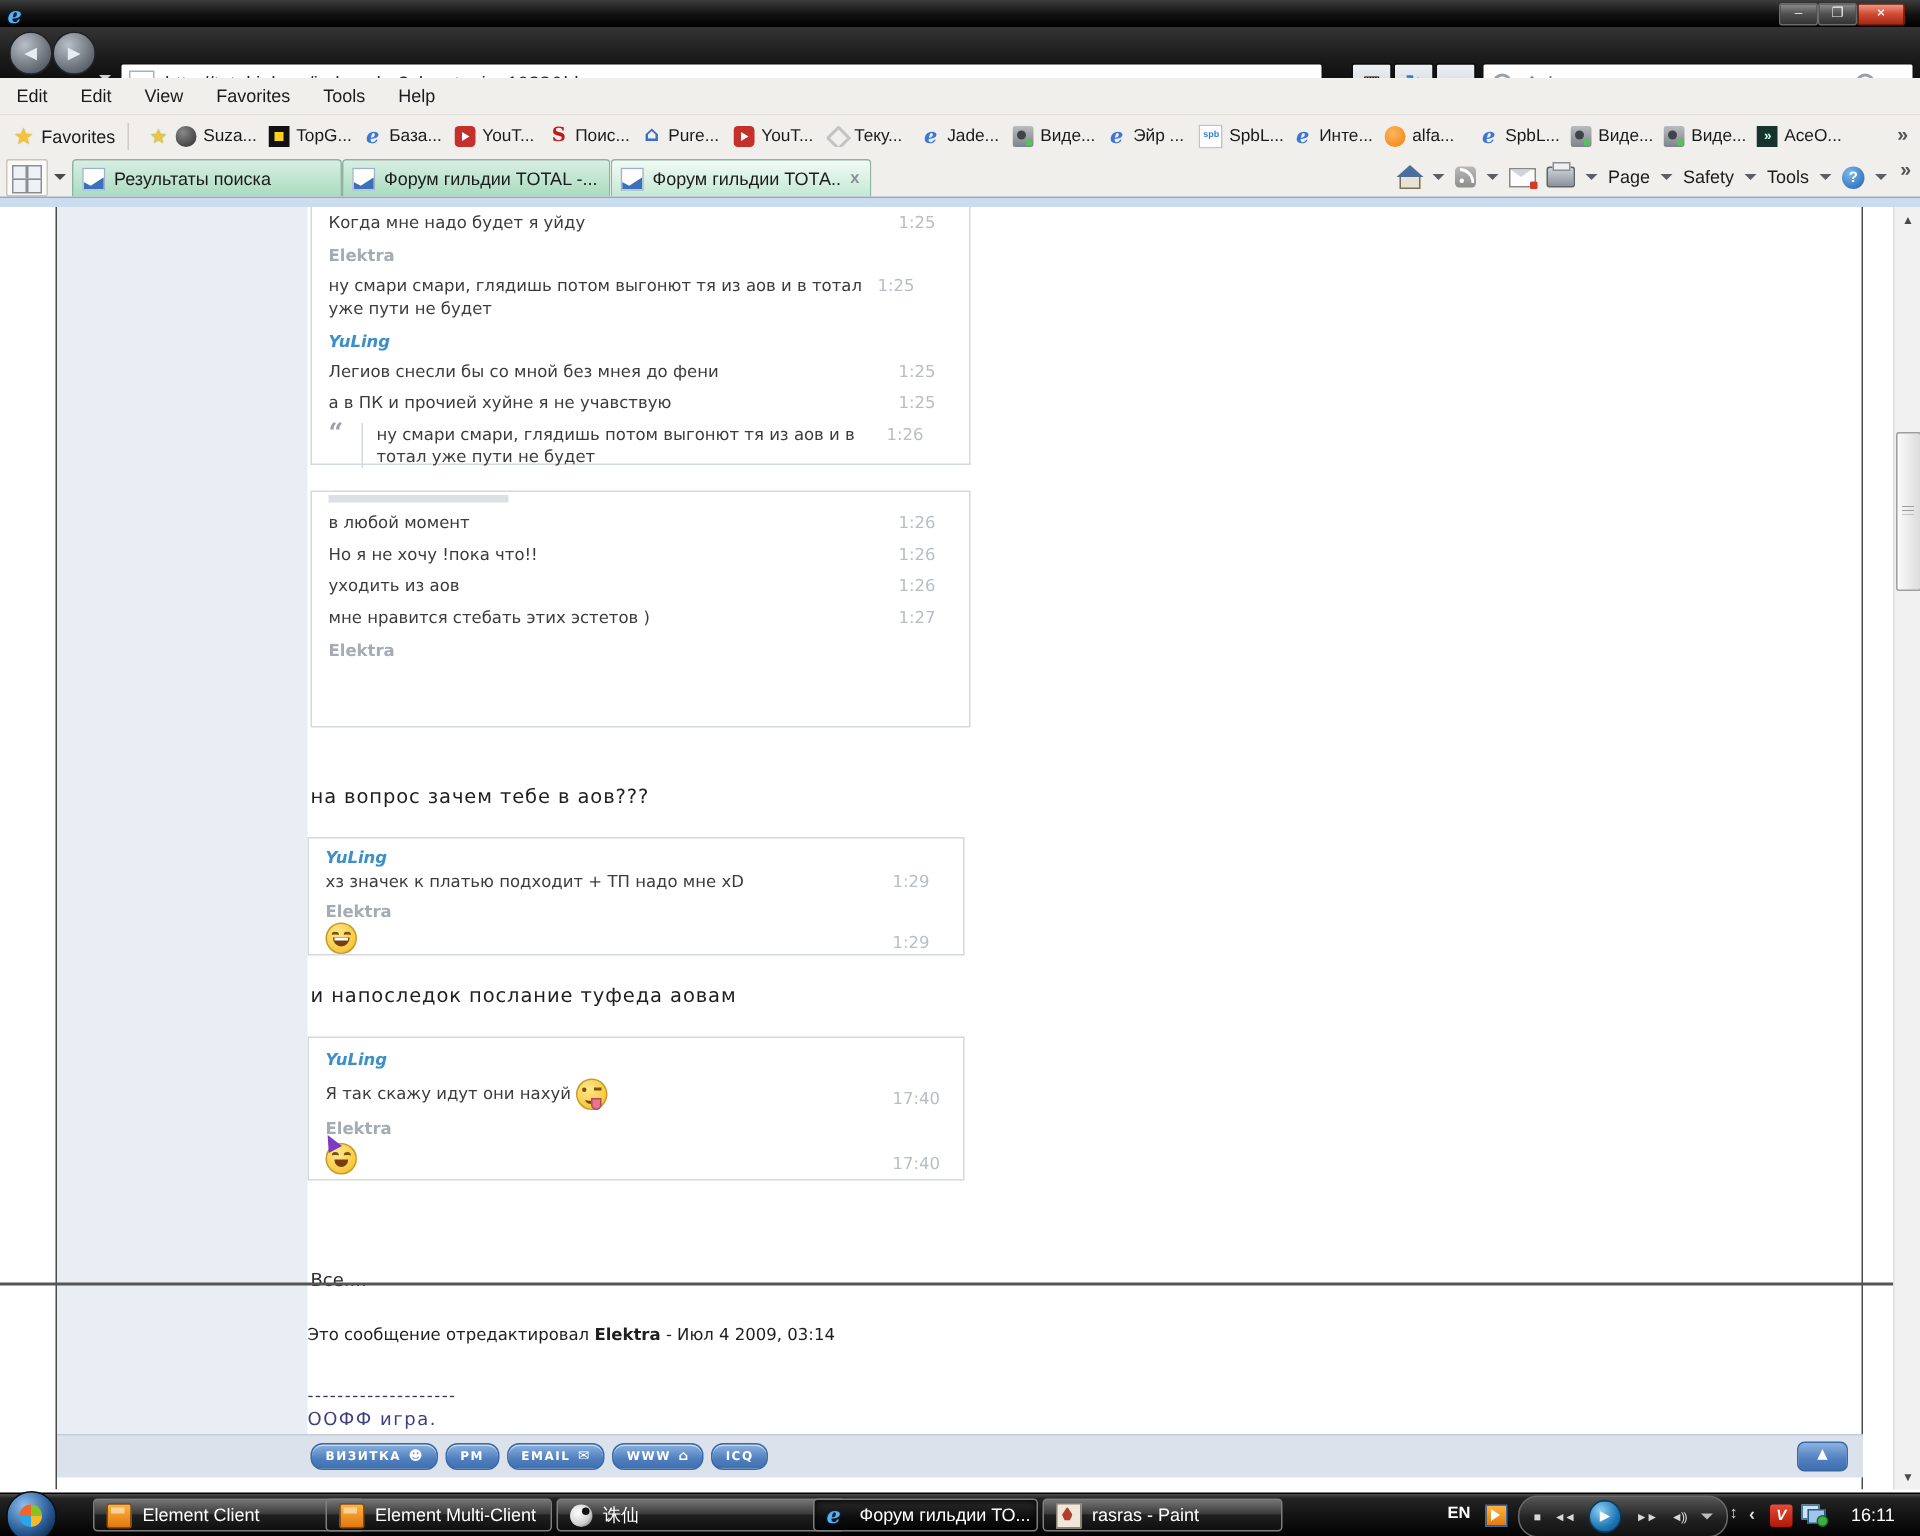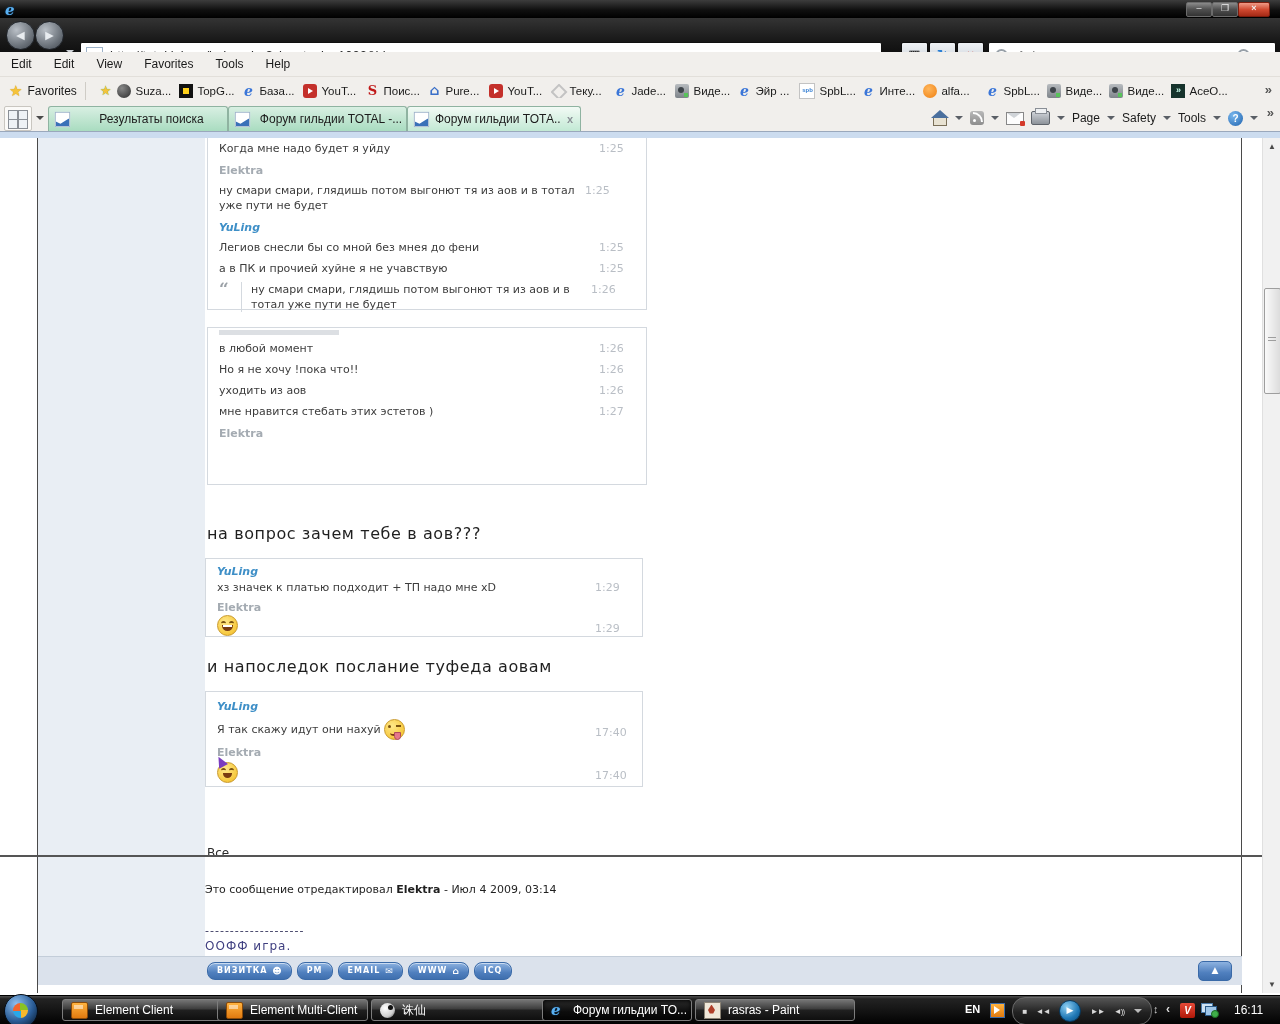--- a/index.html
+++ b/index.html
@@ -80,21 +80,21 @@
   #tabrow{position:absolute;left:0;top:104px;width:1280px;height:27px;background:#f1efec;}
   #quicktabs{position:absolute;left:4px;top:2px;width:26px;height:23px;border:1px solid #c9c6c0;border-radius:2px;background:#fbfaf8;}
   #quicktabs i{position:absolute;width:8px;height:8px;border:1px solid #8a8f96;background:#eef2f6;}
   #quicktabs i:nth-child(1){left:3px;top:3px;} #quicktabs i:nth-child(2){left:13px;top:3px;}
   #quicktabs i:nth-child(3){left:3px;top:12px;} #quicktabs i:nth-child(4){left:13px;top:12px;}
   #tablist-caret{position:absolute;left:36px;top:12px;border-top-color:#4a4a4a;}
   .tab{position:absolute;top:2px;height:24px;border:1px solid #8fb3a1;border-bottom:0;border-radius:3px 3px 0 0;
     background:linear-gradient(180deg,#d8efe2,#a9dcc0);display:flex;align-items:center;font-size:12px;color:#1c1c1c;overflow:hidden;}
   .tab.active{background:linear-gradient(180deg,#f2faf5,#c2e9d4);}
   .tab .site-ico{transform:scale(.9);}
-  .tab .tlbl{white-space:nowrap;overflow:hidden;flex:1;text-align:center;}
+  .tab .tlbl{white-space:nowrap;overflow:hidden;flex:1;}
   .tab .x{color:#8a9096;font-weight:bold;font-size:11px;padding:0 7px;}
   #tab1{left:48px;width:178px;} #tab2{left:228px;width:177px;} #tab3{left:407px;width:172px;}
   #cmdbar{position:absolute;right:22px;top:2px;height:24px;display:flex;align-items:center;font-size:12px;color:#1c1c1c;}
   #cmdbar>*{margin-left:7px;}
   .cmd-caret{border-top-color:#5a5f66;margin-left:3px;}
   .home-ico{width:16px;height:14px;position:relative;}
   .home-ico:before{content:"";position:absolute;left:1px;top:6px;width:12px;height:7px;background:#e8e2d2;border:1px solid #7a6f58;}
   .home-ico:after{content:"";position:absolute;left:-1px;top:-1px;border-left:9px solid transparent;border-right:9px solid transparent;border-bottom:8px solid #4a6f9e;}
   .feed-ico{width:14px;height:14px;border-radius:3px;background:linear-gradient(180deg,#b9b9b9,#8d8d8d);position:relative;}
   .feed-ico:after{content:"";position:absolute;left:3px;bottom:3px;width:3px;height:3px;border-radius:50%;background:#fff;}
@@ -120,21 +120,21 @@
     padding:0 11px;font-size:11px;color:#3c3c3c;}
   .row{display:flex;margin:6px 0;line-height:15px;}
   .row.end{align-items:flex-end;}
   .row .t{flex:1;padding-right:10px;}
   .row .tm{width:36px;text-align:left;color:#b9bec5;flex-shrink:0;}
   .nm{color:#a4abb2;font-weight:bold;margin:8px 0 2px;}
   .nm.blue{color:#3e8fc7;font-style:italic;}
   .qicon{width:22px;flex-shrink:0;color:#9aa0a6;font:bold 17px "DejaVu Serif",serif;line-height:14px;}
   .qtext{flex:1;border-left:1px solid #d4d9df;padding-left:9px;padding-right:10px;}
   .partial{height:5px;width:120px;background:#dcdfe3;margin-top:2px;}
-  .cheading{position:absolute;left:207px;font-size:16px;letter-spacing:.6px;color:#1f1f1f;}
+  .cheading{position:absolute;left:207px;font-size:13px;letter-spacing:.6px;color:#1f1f1f;}
   .smiley{width:19px;height:19px;border-radius:50%;background:radial-gradient(circle at 38% 32%,#ffe88a,#f7c93e 70%,#eab02a);
     border:1px solid #c9992a;position:relative;display:inline-block;vertical-align:middle;flex-shrink:0;}
   .smiley .eyes,.smiley .eyes2{position:absolute;top:5px;width:5px;height:3px;border-top:2px solid #7a5210;border-radius:50%;}
   .smiley .eyes{left:3px;} .smiley .eyes2{right:3px;}
   .sm-laugh .mouth{position:absolute;left:4px;top:9px;width:11px;height:6px;background:#7a3c10;border-radius:0 0 10px 10px;overflow:hidden;}
   .sm-laugh .mouth:after{content:"";position:absolute;left:1px;top:0;width:9px;height:2px;background:#fff;}
   .sm-tongue .eyes{border-radius:50%;height:3px;width:3px;border:0;background:#7a5210;}
   .sm-tongue .mouth{position:absolute;left:5px;top:10px;width:9px;height:4px;border-bottom:2px solid #7a3c10;border-radius:50%;}
   .sm-tongue .tongue{position:absolute;left:9px;top:12px;width:5px;height:6px;background:#e6788a;border-radius:0 0 4px 4px;border:1px solid #b04a5c;}
   .sm-party .hat{position:absolute;left:-2px;top:-7px;border-left:5px solid transparent;border-right:5px solid transparent;

